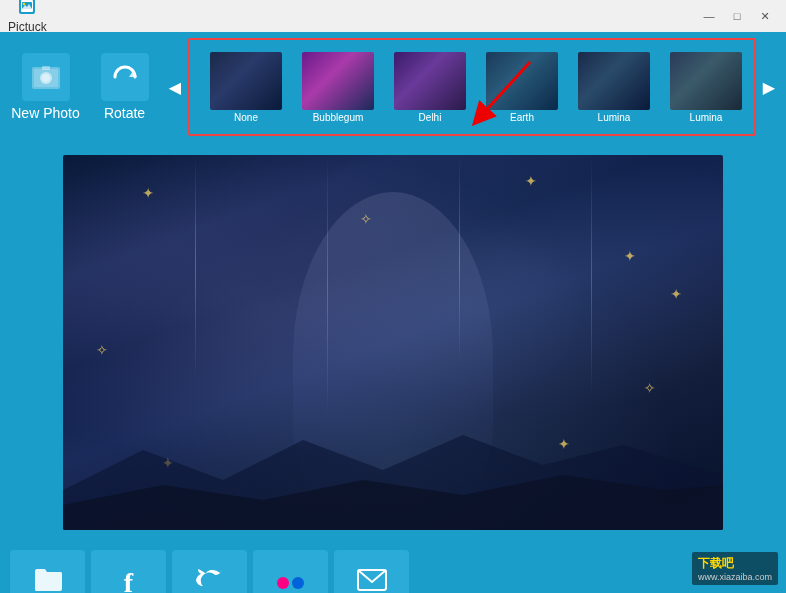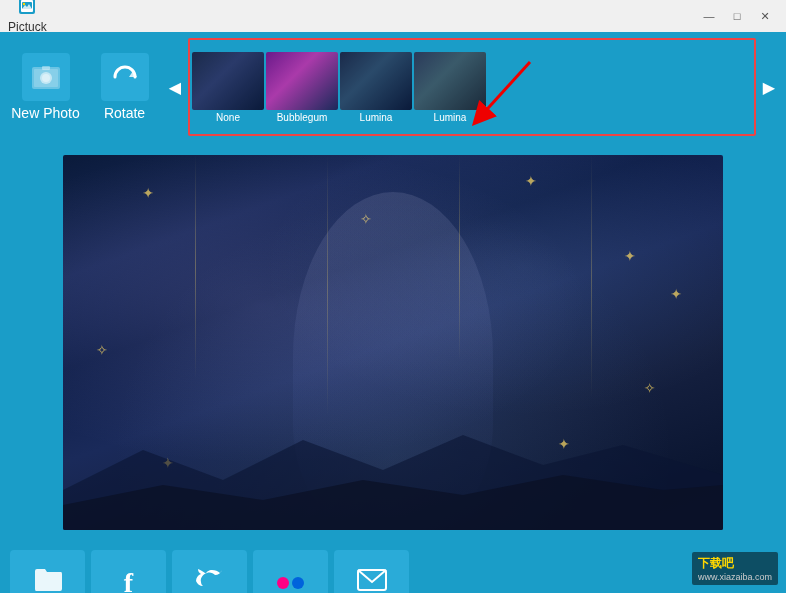--- a/index.html
+++ b/index.html
@@ -128,20 +128,21 @@
       height: 94px;
       padding: 4px 2px;
     }
     .filter-item {
       display: flex;
       flex-direction: column;
       align-items: center;
       gap: 2px;
       cursor: pointer;
       flex-shrink: 0;
+      margin-left: 18px;
     }
     .filter-thumb {
       width: 72px;
       height: 58px;
       border-radius: 2px;
       overflow: hidden;
       position: relative;
     }
     .filter-thumb-inner {
       width: 100%;
@@ -327,20 +328,32 @@
       <span class="filter-label">None</span>
     </div>
         <div class="filter-item">
       <div class="filter-thumb">
         <div class="filter-thumb-inner thumb-bubblegum"></div>
       </div>
       <span class="filter-label">Bubblegum</span>
     </div>
         <div class="filter-item">
       <div class="filter-thumb">
+        <div class="filter-thumb-inner thumb-delhi"></div>
+      </div>
+      <span class="filter-label">Delhi</span>
+    </div>
+        <div class="filter-item">
+      <div class="filter-thumb">
+        <div class="filter-thumb-inner thumb-earth"></div>
+      </div>
+      <span class="filter-label">Earth</span>
+    </div>
+        <div class="filter-item">
+      <div class="filter-thumb">
         <div class="filter-thumb-inner thumb-keyhole"></div>
       </div>
       <span class="filter-label">Lumina</span>
     </div>
         <div class="filter-item">
       <div class="filter-thumb">
         <div class="filter-thumb-inner thumb-lumina"></div>
       </div>
       <span class="filter-label">Lumina</span>
     </div>

